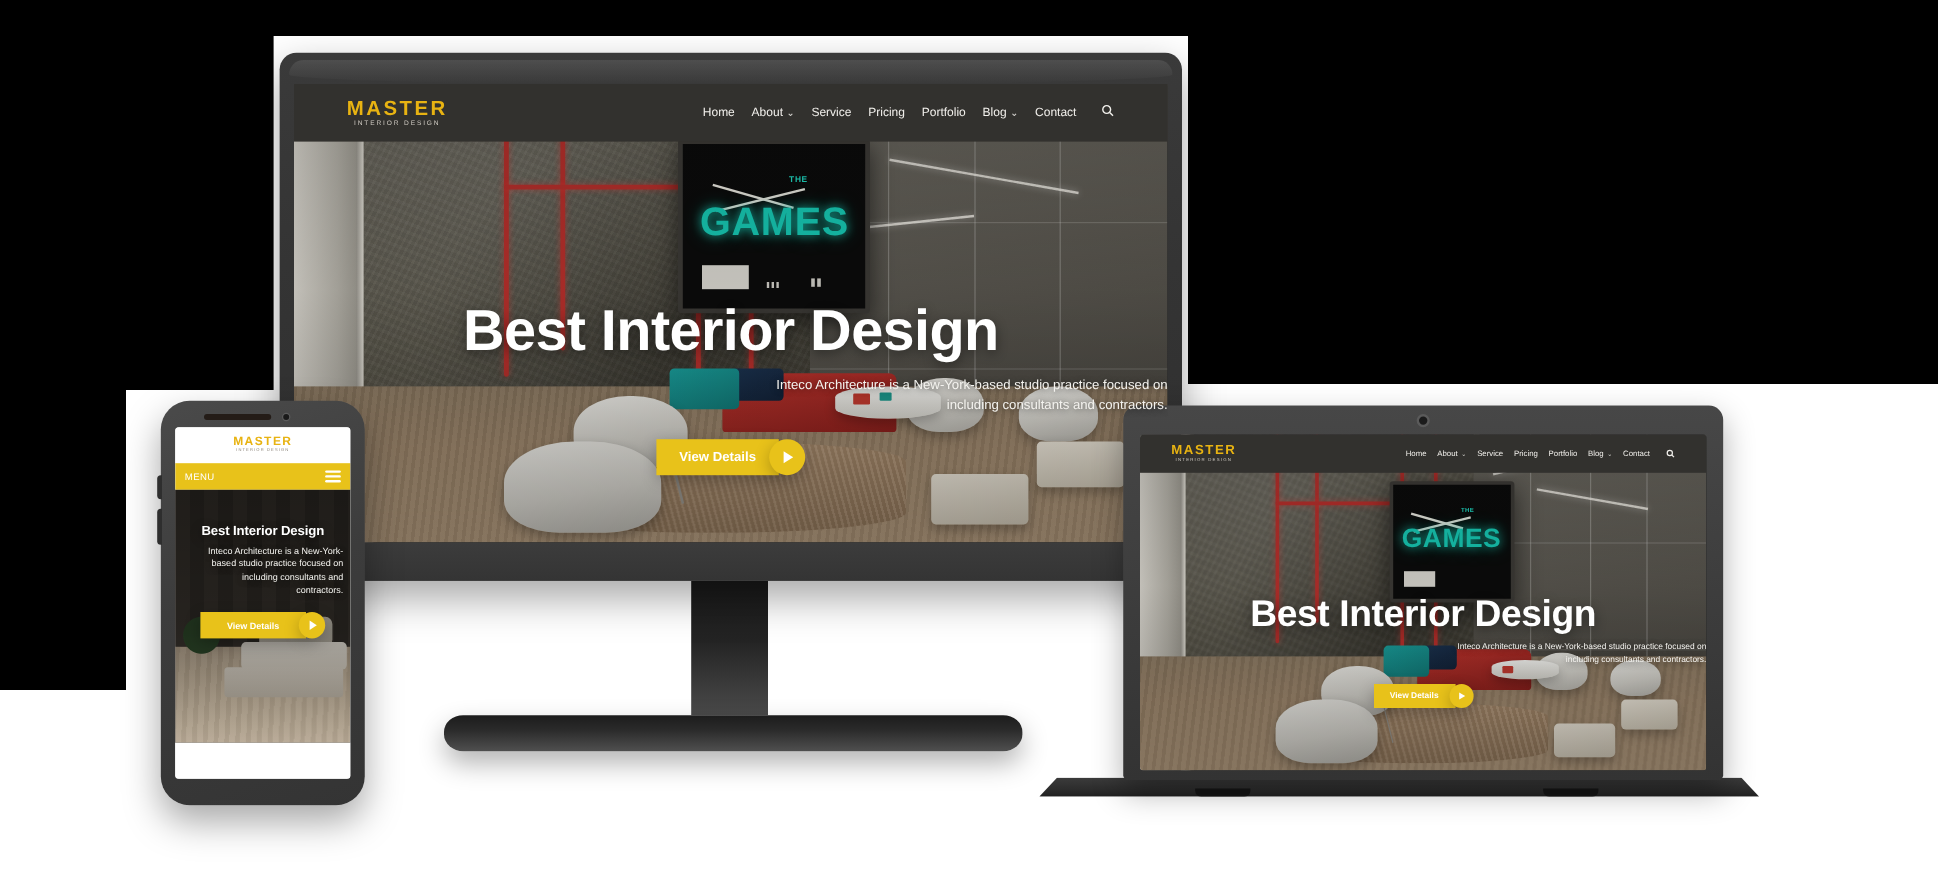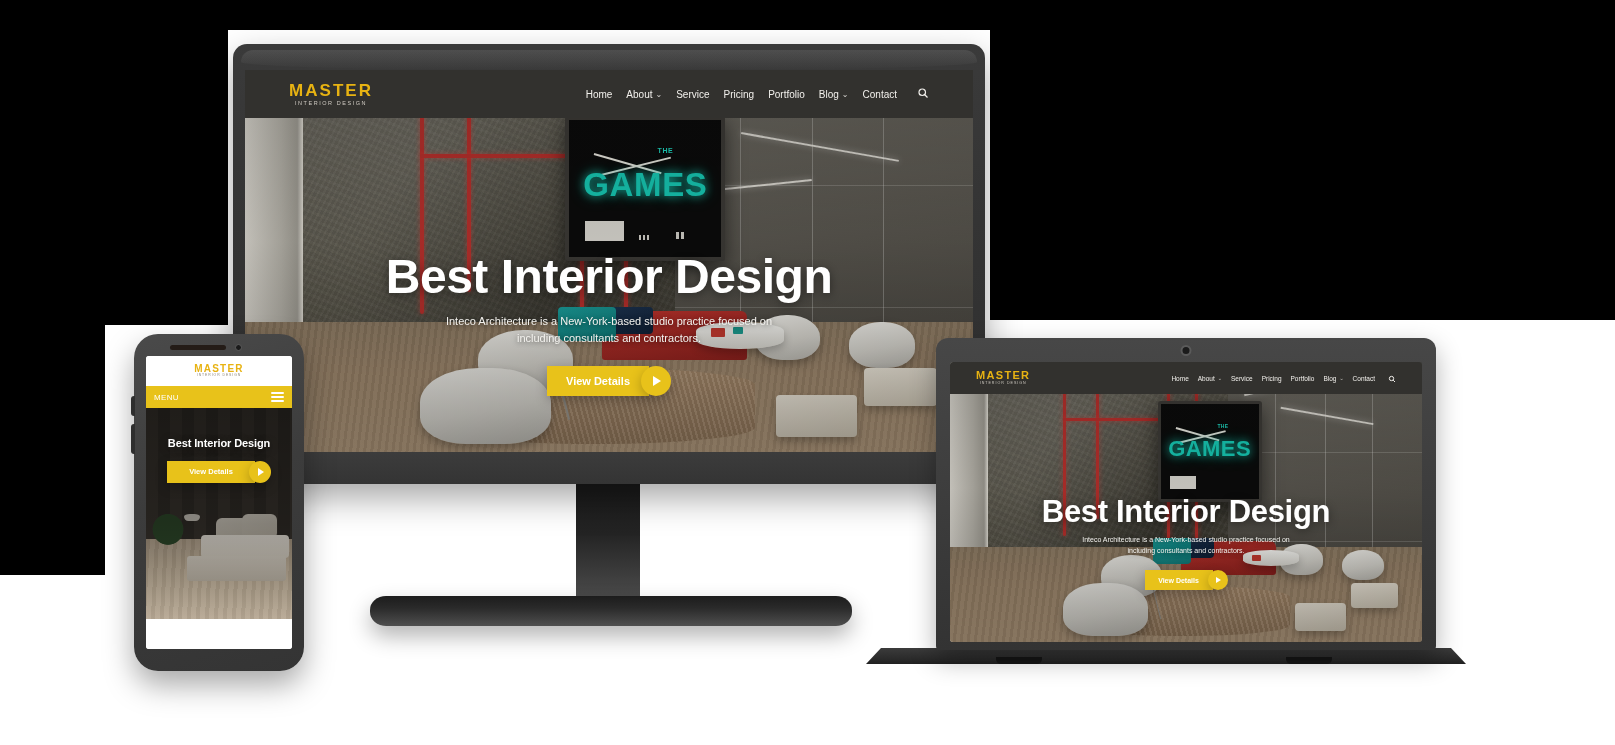--- a/index.html
+++ b/index.html
@@ -204,21 +204,21 @@
     border-radius:50%/34%; box-shadow:0 4px 9px rgba(0,0,0,.25);
   }
   .table-item { position:absolute; border-radius:1px; }
   .hero-shade { position:absolute; inset:0; background:linear-gradient(180deg,rgba(0,0,0,.18) 0%,rgba(0,0,0,.10) 45%,rgba(0,0,0,.26) 100%); }
 
   .hero-copy { position:absolute; left:0; right:0; text-align:center; z-index:3; }
   .hero-title {
     color:#fff; font-weight:bold; letter-spacing:-.01em; line-height:1;
     text-shadow:0 2px 10px rgba(0,0,0,.45);
   }
-  .hero-sub { color:#f4f3ef; line-height:1.5; text-shadow:0 1px 5px rgba(0,0,0,.55); }
+  .hero-sub { color:#f4f3ef; line-height:1.5; text-shadow:0 1px 5px rgba(0,0,0,.55);text-align:right; }
   .cta-row { display:flex; align-items:center; justify-content:center; }
   .btn-yellow {
     background:#e8c21a; color:#fff; font-weight:bold; text-align:center;
     display:flex; align-items:center; justify-content:center;
     box-shadow:0 4px 12px rgba(0,0,0,.25);
   }
   .btn-play {
     background:#e8c21a; border-radius:50%;
     display:flex; align-items:center; justify-content:center;
     box-shadow:0 4px 12px rgba(0,0,0,.25);
@@ -536,20 +536,26 @@
         <div class="plant" style="left:2%; top:42%; width:26%; height:26%;"></div>
         <div class="lamp" style="left:26%; top:50%; width:16px; height:7px;"></div>
         <div class="pillow" style="left:48%; top:52%; width:22%; height:11%;"></div>
         <div class="pillow" style="left:66%; top:50%; width:24%; height:12%;"></div>
         <div class="bed-mattress" style="left:38%; top:60%; width:60%; height:11%;"></div>
         <div class="bed-base" style="left:28%; top:70%; width:68%; height:12%;"></div>
         <div class="hero-shade" style="background:linear-gradient(180deg,rgba(0,0,0,.45) 0%,rgba(0,0,0,.35) 55%,rgba(0,0,0,.10) 100%);"></div>
 
         <div class="hero-copy" style="top:14%; padding:0 6px;">
           <div class="hero-title" style="font-size:11px;">Best Interior Design</div>
+          <div class="hero-sub" style="font-size:7.5px; margin-top:6px; line-height:1.45;">
+            <div>Inteco Architecture is a New-York-</div>
+            <div>based studio practice focused on</div>
+            <div>including consultants and</div>
+            <div>contractors.</div>
+          </div>
           <div class="cta-row" style="margin-top:12px;">
             <div class="btn-yellow" style="width:88px; height:22px; font-size:7.5px;">View Details</div>
             <div class="btn-play" style="width:22px; height:22px; margin-left:-6px;">
               <div class="play-tri" style="border-width:4px 0 4px 6px; margin-left:2px;"></div>
             </div>
           </div>
         </div>
       </div>
 
       <div class="ph-white-bottom"></div>

